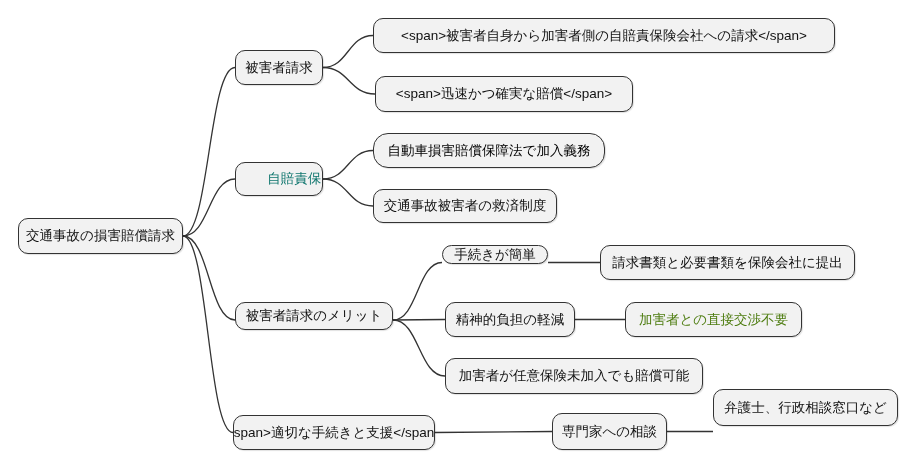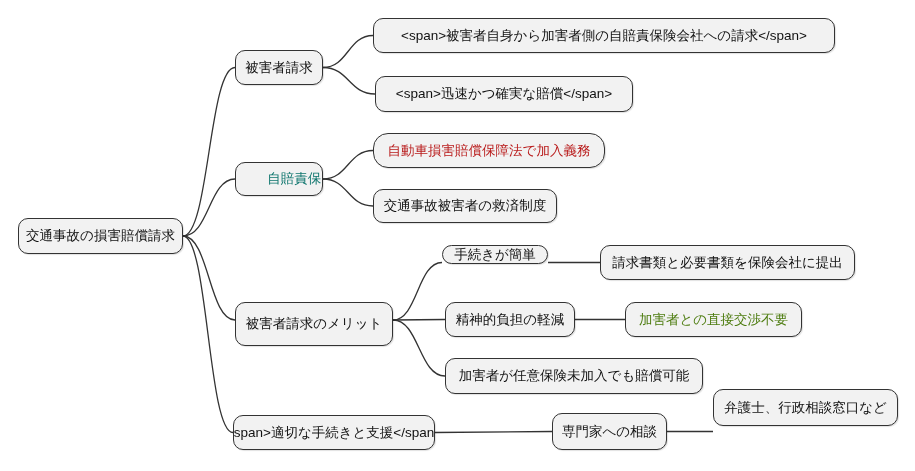--- a/index.html
+++ b/index.html
@@ -59,23 +59,23 @@
       <path d="M183 236 C208 236 208 432.5 233 432.5" fill="none" stroke="#333333" stroke-width="1.3"></path>
       <path d="M435 432.5 L552 431.5" fill="none" stroke="#333333" stroke-width="1.3"></path>
       <path d="M667 431.5 L713 431.5" fill="none" stroke="#333333" stroke-width="1.3"></path>
     </svg>
 
   <div class="node" style="left: 18px; top: 218px; width: 165px; height: 36px; background: rgb(242, 242, 242); border-color: rgb(51, 51, 51); color: rgb(17, 17, 17);">交通事故の損害賠償請求</div>
   <div class="node" style="left: 235px; top: 50px; width: 88px; height: 35px; background: rgb(242, 242, 242); border-color: rgb(51, 51, 51); color: rgb(17, 17, 17);">被害者請求</div>
   <div class="node" style="left: 373px; top: 18px; width: 462px; height: 35px; background: rgb(242, 242, 242); border-color: rgb(51, 51, 51); color: rgb(17, 17, 17); border-radius: 10px;">&lt;span&gt;被害者自身から加害者側の自賠責保険会社への請求&lt;/span&gt;</div>
   <div class="node" style="left: 375px; top: 76px; width: 258px; height: 36px; background: rgb(242, 242, 242); border-color: rgb(51, 51, 51); color: rgb(17, 17, 17);">&lt;span&gt;迅速かつ確実な賠償&lt;/span&gt;</div>
   <div class="node" style="left: 235px; top: 162px; width: 88px; height: 34px; background: rgb(242, 242, 242); border-color: rgb(51, 51, 51); color: #0f766e; padding-left: 44px;">自賠責保険</div>
-  <div class="node" style="left: 373px; top: 133px; width: 232px; height: 35px; background: rgb(242, 242, 242); border-color: rgb(51, 51, 51); color: #b91c1c; border-radius: 15px;">自動車損害賠償保障法で加入義務</div>
+  <div class="node" style="left: 373px; top: 133px; width: 232px; height: 35px; background: rgb(242, 242, 242); border-color: rgb(51, 51, 51); color: #000000; border-radius: 15px;">自動車損害賠償保障法で加入義務</div>
   <div class="node" style="left: 373px; top: 189px; width: 184px; height: 34px; background: rgb(242, 242, 242); border-color: rgb(51, 51, 51); color: rgb(17, 17, 17);">交通事故被害者の救済制度</div>
-  <div class="node" style="left: 235px; top: 302px; width: 158px; height: 44px; background: rgb(242, 242, 242); border-color: rgb(51, 51, 51); color: rgb(17, 17, 17);">被害者請求のメリット</div>
+  <div class="node" style="left: 235px; top: 302px; width: 158px; height: 28px; background: rgb(242, 242, 242); border-color: rgb(51, 51, 51); color: rgb(17, 17, 17);">被害者請求のメリット</div>
   <div class="node" style="left: 442px; top: 245px; width: 106px; height: 19px; background: rgb(242, 242, 242); border-color: rgb(51, 51, 51); color: rgb(17, 17, 17);">手続きが簡単</div>
   <div class="node" style="left: 600px; top: 245px; width: 255px; height: 35px; background: rgb(242, 242, 242); border-color: rgb(51, 51, 51); color: rgb(17, 17, 17);">請求書類と必要書類を保険会社に提出</div>
   <div class="node" style="left: 445px; top: 302px; width: 130px; height: 35px; background: rgb(242, 242, 242); border-color: rgb(51, 51, 51); color: rgb(17, 17, 17);">精神的負担の軽減</div>
   <div class="node" style="left: 625px; top: 302px; width: 177px; height: 35px; background: rgb(242, 242, 242); border-color: rgb(51, 51, 51); color: #4d7c0f;">加害者との直接交渉不要</div>
   <div class="node" style="left: 445px; top: 358px; width: 258px; height: 36px; background: rgb(242, 242, 242); border-color: rgb(51, 51, 51); color: rgb(17, 17, 17);">加害者が任意保険未加入でも賠償可能</div>
   <div class="node" style="left: 233px; top: 415px; width: 202px; height: 35px; background: rgb(242, 242, 242); border-color: rgb(51, 51, 51); color: rgb(17, 17, 17);">&lt;span&gt;適切な手続きと支援&lt;/span&gt;</div>
   <div class="node" style="left: 552px; top: 413px; width: 115px; height: 37px; background: rgb(242, 242, 242); border-color: rgb(51, 51, 51); color: rgb(17, 17, 17);">専門家への相談</div>
   <div class="node" style="left: 713px; top: 389px; width: 185px; height: 37px; background: rgb(242, 242, 242); border-color: rgb(51, 51, 51); color: rgb(17, 17, 17);">弁護士、行政相談窓口など</div>
 </div>
 

